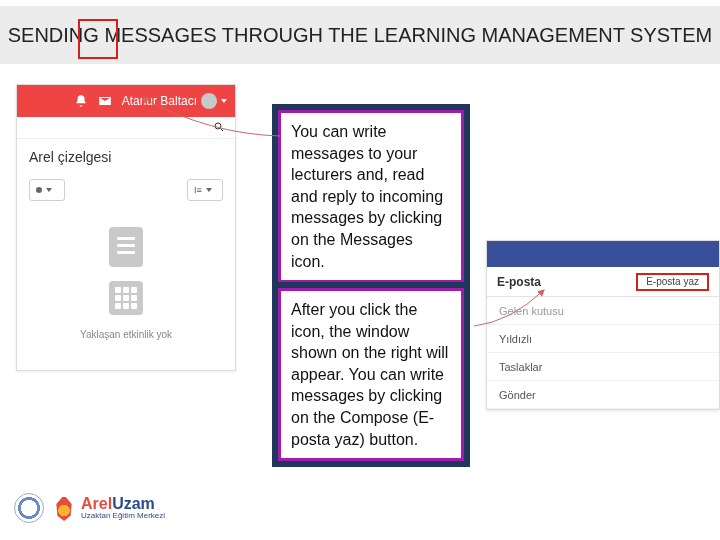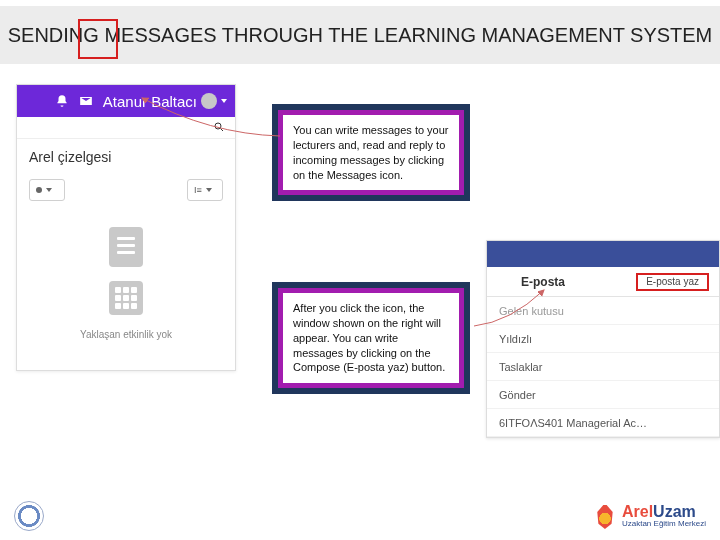--- a/index.html
+++ b/index.html
@@ -31,25 +31,25 @@
   
   .lms {
     position: absolute;
     left: 16px; top: 84px;
     width: 220px;
     border: 1px solid #ddd;
     background: #fff;
     box-shadow: 0 1px 3px rgba(0,0,0,0.08);
   }
   .lms-top {
-    background: #6d28d9;
+    background: #ef4444;
     height: 32px;
     display: flex; align-items: center; justify-content: flex-end;
     gap: 10px; padding: 0 8px;
-    color: #fff; font-size: 15px;
+    color: #fff; font-size: 12px;
   }
   .lms-top .icon { width: 14px; height: 14px; display: inline-block; }
   .lms-top .user { display: flex; align-items: center; gap: 4px; }
   .avatar {
     width: 16px; height: 16px; border-radius: 50%;
     background: #c8c8c8;
   }
   .caret-down {
     width: 0; height: 0;
     border-left: 3px solid transparent;
@@ -98,24 +98,24 @@
     width:6px; height:6px; background:#fff; border-radius:1px;
     box-shadow: 8px 0 #fff, 16px 0 #fff, 0 8px #fff, 8px 8px #fff, 16px 8px #fff, 0 16px #fff, 8px 16px #fff, 16px 16px #fff;
   }
   .empty-text { font-size: 10px; color: #888; }
 
   
   .callout {
     position: absolute;
     width: 186px;
     background: #fff;
-    border: 5px solid #a21caf;
+    border: 3px solid #a21caf;
     box-shadow: 0 0 0 6px #20365c;
     padding: 8px 10px;
-    font-size: 11px; line-height: 1.35; color: #111;
+    font-size: 16px; line-height: 1.35; color: #111;
   }
   .callout-1 { left: 278px; top: 110px; }
   .callout-2 { left: 278px; top: 288px; }
 
   
   .email {
     position: absolute;
     right: 0; top: 240px;
     width: 234px;
     background: #fff;
@@ -124,42 +124,43 @@
   }
   .email-top {
     background: #3a4f9a; height: 26px;
   }
   .email-head {
     height: 30px;
     display: flex; align-items: center; justify-content: space-between;
     padding: 0 10px;
     border-bottom: 1px solid #e3e3e3;
   }
-  .email-title { font-size: 12px; font-weight: 700; color: #333; margin-left: 24px; }
+  .email-title { font-size: 12px; font-weight: 700; color: #333; }
   .compose-btn {
     height: 18px; padding: 0 8px;
     border: 2px solid #d61f1f;
     font-size: 10px; color: #444;
     display: inline-flex; align-items: center;
     background: #fff;
   }
   .email-list .item {
     height: 28px; padding: 0 12px;
     display: flex; align-items: center;
     font-size: 11px; color: #555;
     border-bottom: 1px solid #f1f1f1;
   }
   .email-list .item.muted { color: #999; }
 
   
   .footer {
-    position: absolute; left: 0; right: 0; bottom: 4px;
+    position: absolute; left: 0; right: 0; bottom: 12px;
     height: 40px;
-    display: flex; align-items: center; justify-content: space-between;
+    display: flex; align-items: center; 
     padding: 0 14px;
+    gap: 9px;
   }
   .seal {
     width: 30px; height: 30px; border-radius: 50%;
     background: radial-gradient(circle, #fff 40%, #6b8bc4 41%, #6b8bc4 55%, #fff 56%);
     border: 1px solid #9aa9c9;
   }
   .brand {
     display: flex; align-items: center; gap: 6px;
   }
   .brand-flame {
@@ -246,21 +247,20 @@
   <div class="email-top"></div>
   <div class="email-head">
     <span class="email-title">E-posta</span>
     <span class="compose-btn">E-posta yaz</span>
   </div>
   <div class="email-list">
     <div class="item muted">Gelen kutusu</div>
     <div class="item">Yıldızlı</div>
     <div class="item">Taslaklar</div>
     <div class="item">Gönder</div>
-    <div class="item">6ITFOΛS401 Managerial Ac…</div>
   </div>
 </div>
 
 <svg class="arrow" style="left:130px; top:86px; width:160px; height:60px;">
   <defs>
       <marker id="ah1" markerWidth="8" markerHeight="8" refX="6" refY="3" orient="auto">
         <path d="M0,0 L6,3 L0,6 z" fill="#cc6666"></path>
       </marker>
     </defs>
   <path d="M150,50 Q80,48 12,12" fill="none" stroke="#cc6666" marker-end="url(#ah1)"></path>

